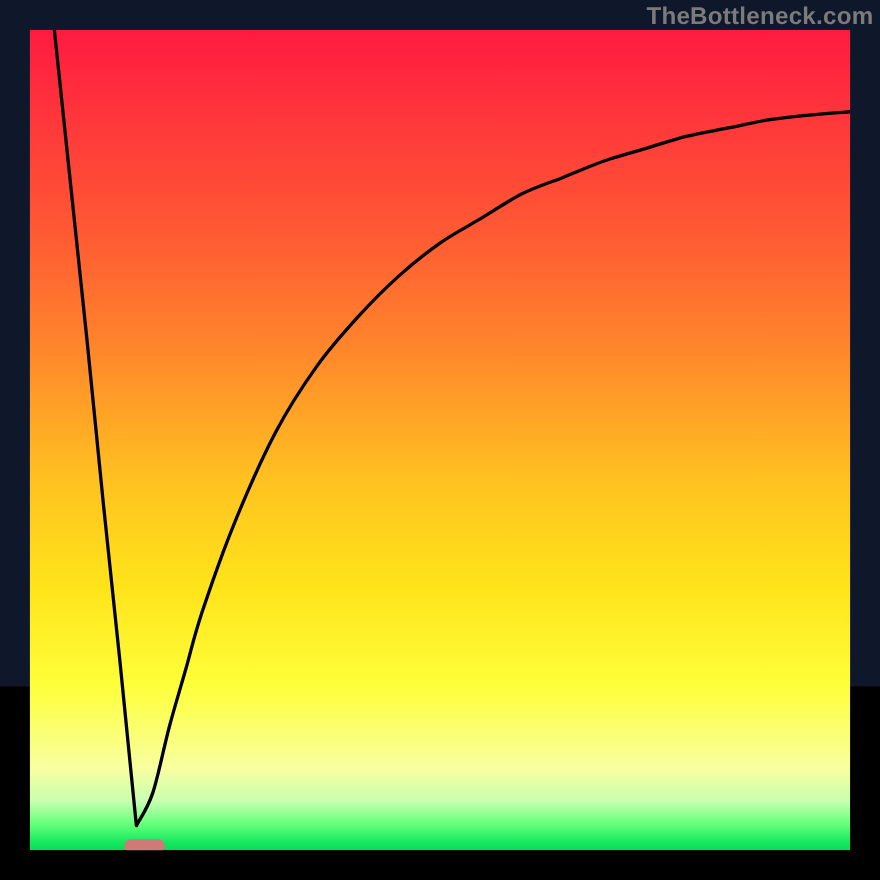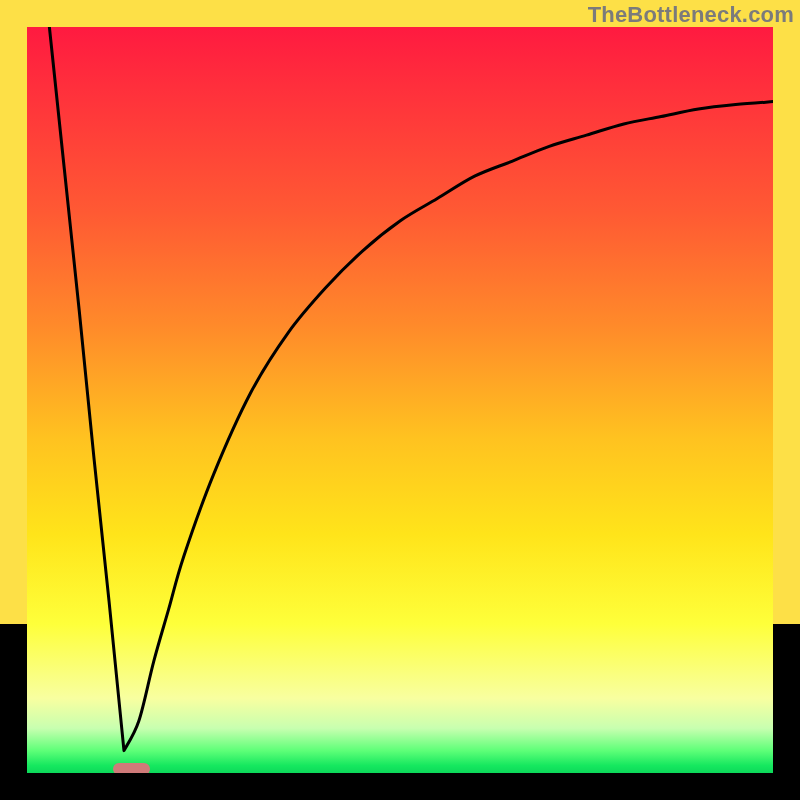--- a/index.html
+++ b/index.html
@@ -7,21 +7,21 @@
     padding: 0;
     width: 800px;
     height: 800px;
     overflow: hidden;
     background: #000;
   }
   .frame {
     position: relative;
     width: 800px;
     height: 624px;
-    background: #fde047;
+    background: #0f172a;
   }
   .plot {
     position: absolute;
     left: 27px;
     top: 27px;
     width: 746px;
     height: 746px;
     overflow: hidden;
   }
   .gradient {

